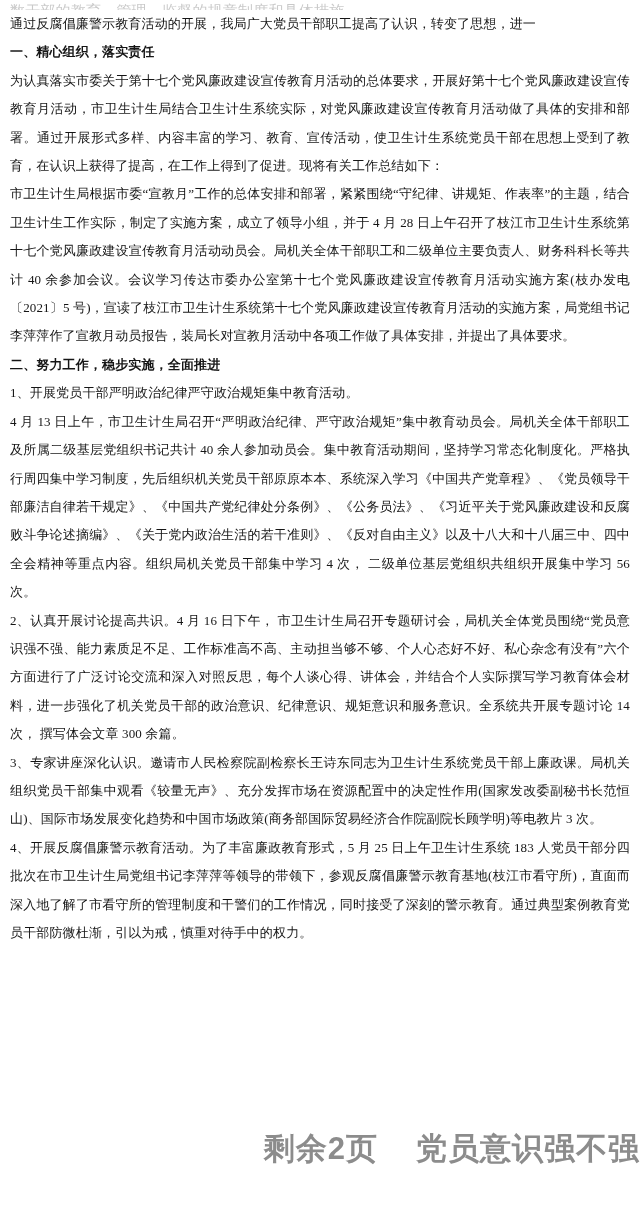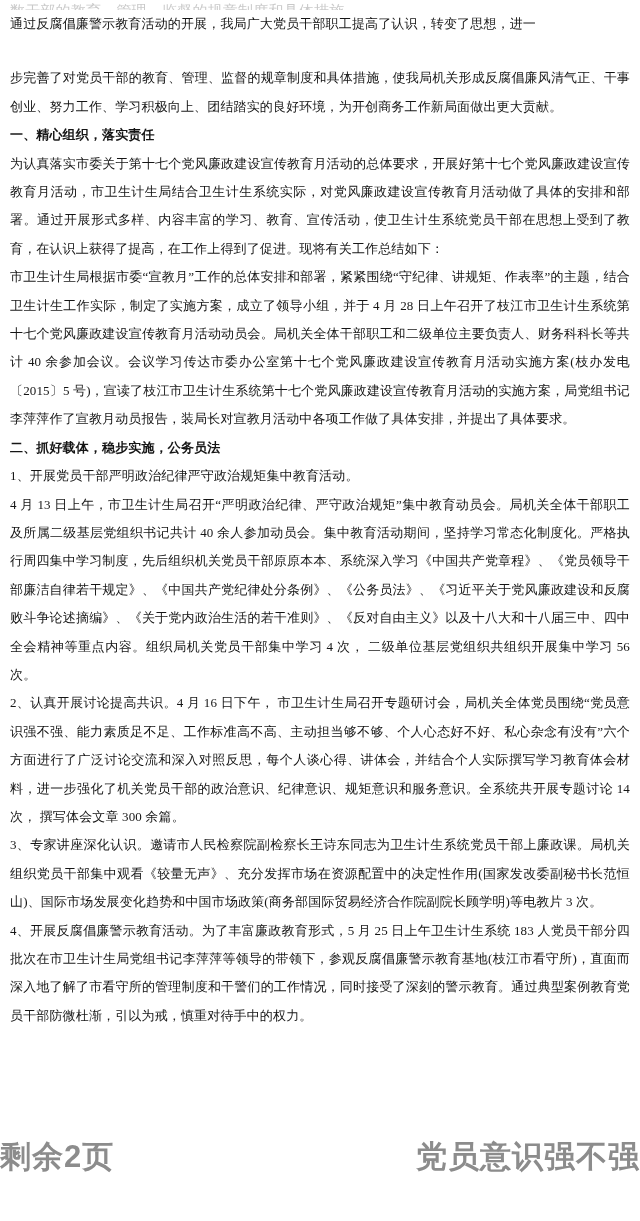--- a/index.html
+++ b/index.html
@@ -52,51 +52,50 @@
   p.para.gap-top {
     margin-top: 26px;
   }
   p.bold {
     font-weight: bold;
   }
   .footer {
     position: absolute;
     left: 0;
     right: 0;
-    bottom: 4px;
+    bottom: 12px;
     height: 120px;
     background: #ffffff;
     display: flex;
     align-items: center;
-    justify-content: space-between;
+    justify-content: flex-end;
     gap: 38px;
     box-shadow: 0 -14px 22px -6px rgba(255,255,255,0.95);
   }
   .footer span {
     font-family: "Liberation Sans", sans-serif;
     font-size: 31px;
     font-weight: bold;
     color: #8c8c8c;
     letter-spacing: 1px;
   }
 </style>
 </head>
 <body>
 
 <div class="page">
 
   <div class="clipped-line">数干部的教育、管理、监督的规章制度和具体措施</div>
 
   <div class="doc-body">
     <p class="para">通过反腐倡廉警示教育活动的开展，我局广大党员干部职工提高了认识，转变了思想，进一</p>
-    <p class="para gap-top">步完善了对党员干部的教育、管理、监督的规章制度和具体措施，使我局机关形成反腐倡廉风清气正、干事创业、努力工作、学习积极向上、团结踏实的良好环境，为开创商务工作新局面做出更大贡献。</p>
     <p class="para bold">一、精心组织，落实责任</p>
     <p class="para">为认真落实市委关于第十七个党风廉政建设宣传教育月活动的总体要求，开展好第十七个党风廉政建设宣传教育月活动，市卫生计生局结合卫生计生系统实际，对党风廉政建设宣传教育月活动做了具体的安排和部署。通过开展形式多样、内容丰富的学习、教育、宣传活动，使卫生计生系统党员干部在思想上受到了教育，在认识上获得了提高，在工作上得到了促进。现将有关工作总结如下：</p>
-    <p class="para">市卫生计生局根据市委“宣教月”工作的总体安排和部署，紧紧围绕“守纪律、讲规矩、作表率”的主题，结合卫生计生工作实际，制定了实施方案，成立了领导小组，并于 4 月 28 日上午召开了枝江市卫生计生系统第十七个党风廉政建设宣传教育月活动动员会。局机关全体干部职工和二级单位主要负责人、财务科科长等共计 40 余参加会议。会议学习传达市委办公室第十七个党风廉政建设宣传教育月活动实施方案(枝办发电〔2015〕5 号)，宣读了枝江市卫生计生系统第十七个党风廉政建设宣传教育月活动的实施方案，局党组书记李萍萍作了宣教月动员报告，装局长对宣教月活动中各项工作做了具体安排，并提出了具体要求。</p>
-    <p class="para bold">二、抓好载体，稳步实施，公务员法</p>
+    <p class="para">市卫生计生局根据市委“宣教月”工作的总体安排和部署，紧紧围绕“守纪律、讲规矩、作表率”的主题，结合卫生计生工作实际，制定了实施方案，成立了领导小组，并于 4 月 28 日上午召开了枝江市卫生计生系统第十七个党风廉政建设宣传教育月活动动员会。局机关全体干部职工和二级单位主要负责人、财务科科长等共计 40 余参加会议。会议学习传达市委办公室第十七个党风廉政建设宣传教育月活动实施方案(枝办发电〔2021〕5 号)，宣读了枝江市卫生计生系统第十七个党风廉政建设宣传教育月活动的实施方案，局党组书记李萍萍作了宣教月动员报告，装局长对宣教月活动中各项工作做了具体安排，并提出了具体要求。</p>
+    <p class="para bold">二、努力工作，稳步实施，全面推进</p>
     <p class="para">1、开展党员干部严明政治纪律严守政治规矩集中教育活动。</p>
     <p class="para">4 月 13 日上午，市卫生计生局召开“严明政治纪律、严守政治规矩”集中教育动员会。局机关全体干部职工及所属二级基层党组织书记共计 40 余人参加动员会。集中教育活动期间，坚持学习常态化制度化。严格执行周四集中学习制度，先后组织机关党员干部原原本本、系统深入学习《中国共产党章程》、《党员领导干部廉洁自律若干规定》、《中国共产党纪律处分条例》、《公务员法》、《习近平关于党风廉政建设和反腐败斗争论述摘编》、《关于党内政治生活的若干准则》、《反对自由主义》以及十八大和十八届三中、四中全会精神等重点内容。组织局机关党员干部集中学习 4 次， 二级单位基层党组织共组织开展集中学习 56 次。</p>
     <p class="para">2、认真开展讨论提高共识。4 月 16 日下午， 市卫生计生局召开专题研讨会，局机关全体党员围绕“党员意识强不强、能力素质足不足、工作标准高不高、主动担当够不够、个人心态好不好、私心杂念有没有”六个方面进行了广泛讨论交流和深入对照反思，每个人谈心得、讲体会，并结合个人实际撰写学习教育体会材料，进一步强化了机关党员干部的政治意识、纪律意识、规矩意识和服务意识。全系统共开展专题讨论 14 次， 撰写体会文章 300 余篇。</p>
     <p class="para">3、专家讲座深化认识。邀请市人民检察院副检察长王诗东同志为卫生计生系统党员干部上廉政课。局机关组织党员干部集中观看《较量无声》、充分发挥市场在资源配置中的决定性作用(国家发改委副秘书长范恒山)、国际市场发展变化趋势和中国市场政策(商务部国际贸易经济合作院副院长顾学明)等电教片 3 次。</p>
     <p class="para">4、开展反腐倡廉警示教育活动。为了丰富廉政教育形式，5 月 25 日上午卫生计生系统 183 人党员干部分四批次在市卫生计生局党组书记李萍萍等领导的带领下，参观反腐倡廉警示教育基地(枝江市看守所)，直面而深入地了解了市看守所的管理制度和干警们的工作情况，同时接受了深刻的警示教育。通过典型案例教育党员干部防微杜渐，引以为戒，慎重对待手中的权力。</p>
 
   </div>
 
   <div class="footer">
     <span>剩余2页</span>

